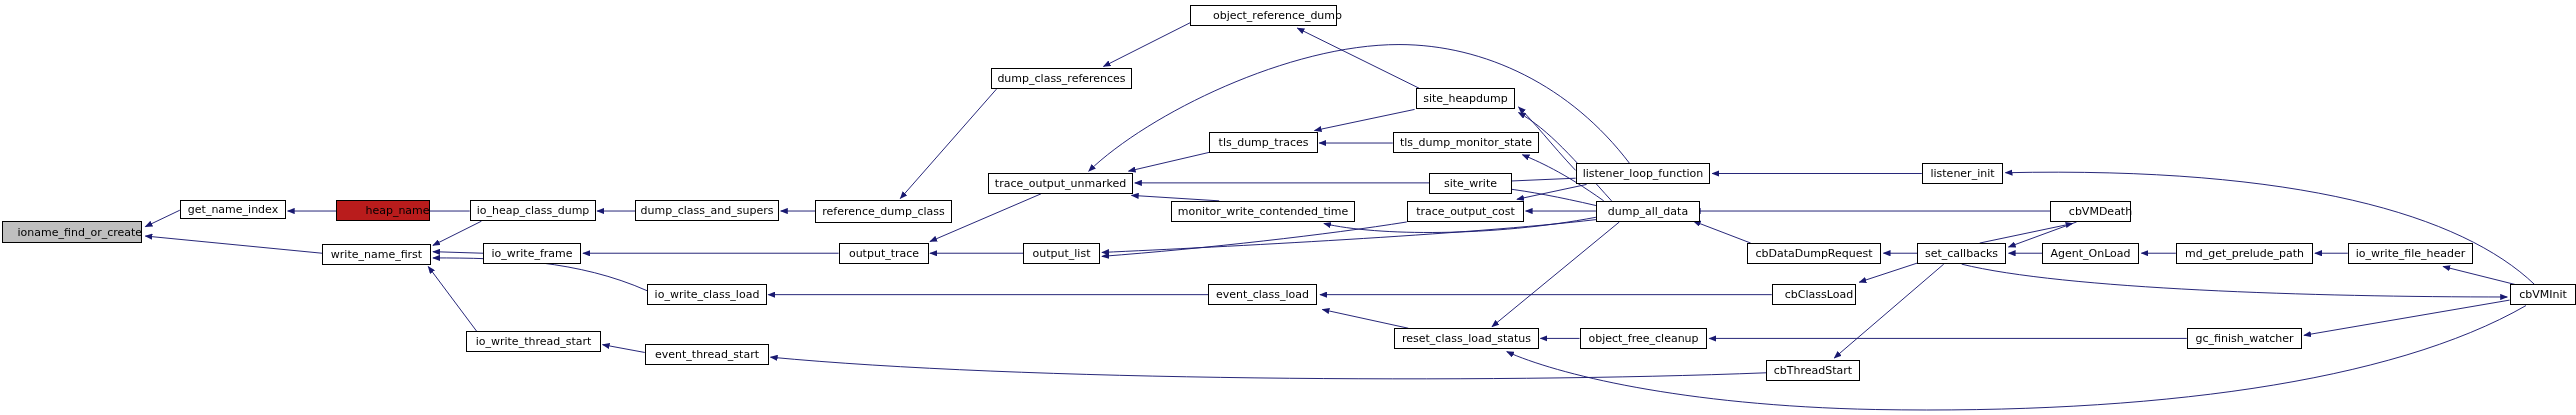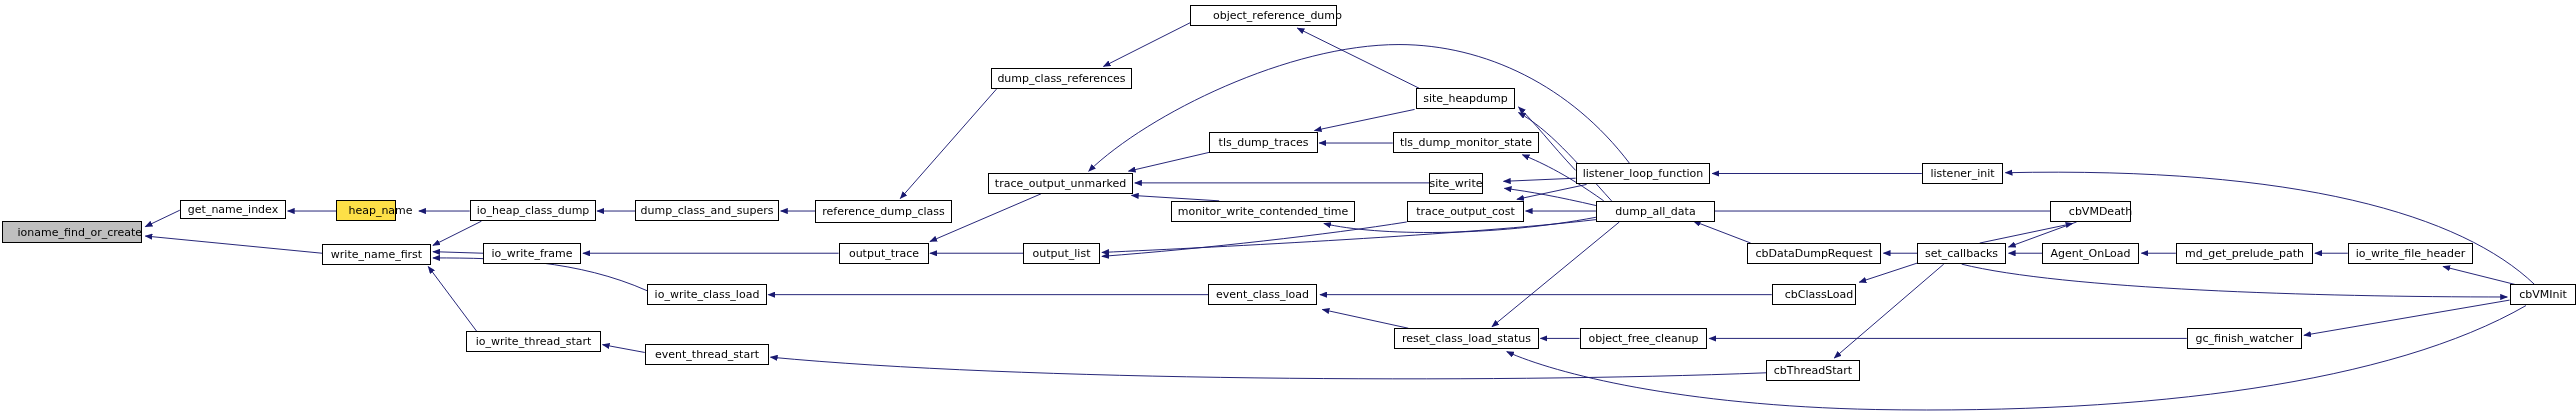--- a/index.html
+++ b/index.html
@@ -106,43 +106,43 @@
         <path d="M 1802 420 L 1692 396" class="gedge" stroke="#191970" marker-end="url(#arrow)"></path>
         <path d="M 2021 433 L 1971 433" class="gedge" stroke="#191970" marker-end="url(#arrow)"></path>
         <path d="M 3232 391 C 3060 490, 2750 530, 2400 524 C 2150 519, 1990 478, 1928 450" class="gedge" stroke="#191970" marker-end="url(#arrow)"></path>
         <path d="M 2798 433 L 2187 433" class="gedge" stroke="#191970" marker-end="url(#arrow)"></path>
         <path d="M 3211 384 L 2948 429" class="gedge" stroke="#191970" marker-end="url(#arrow)"></path>
       </g>
   </svg>
   <div id="nodes">
       <div class="gnode target" style="left: 2.3px; top: 221px; width: 140px; height: 22px; background: rgb(191, 191, 191); border-color: rgb(0, 0, 0);">ioname_find_or_create</div>
       <div class="gnode" style="left: 180px; top: 200px; width: 106px; height: 19px; background: rgb(255, 255, 255); border-color: rgb(0, 0, 0);">get_name_index</div>
-      <div class="gnode" style="left: 336px; top: 200px; width: 60px; height: 21px; background: #fde047; border-color: rgb(0, 0, 0); padding-left: 29px;">heap_name</div>
+      <div class="gnode" style="left: 336px; top: 200px; width: 94px; height: 21px; background: #b91c1c; border-color: rgb(0, 0, 0); padding-left: 29px;">heap_name</div>
       <div class="gnode" style="left: 322px; top: 244px; width: 109px; height: 21px; background: rgb(255, 255, 255); border-color: rgb(0, 0, 0);">write_name_first</div>
       <div class="gnode" style="left: 470px; top: 200px; width: 126px; height: 21px; background: rgb(255, 255, 255); border-color: rgb(0, 0, 0);">io_heap_class_dump</div>
       <div class="gnode" style="left: 483px; top: 243px; width: 98px; height: 21px; background: rgb(255, 255, 255); border-color: rgb(0, 0, 0);">io_write_frame</div>
       <div class="gnode" style="left: 466px; top: 331px; width: 135px; height: 21px; background: rgb(255, 255, 255); border-color: rgb(0, 0, 0);">io_write_thread_start</div>
       <div class="gnode" style="left: 635px; top: 200px; width: 144px; height: 21px; background: rgb(255, 255, 255); border-color: rgb(0, 0, 0);">dump_class_and_supers</div>
       <div class="gnode" style="left: 647px; top: 284px; width: 120px; height: 21px; background: rgb(255, 255, 255); border-color: rgb(0, 0, 0);">io_write_class_load</div>
       <div class="gnode" style="left: 645px; top: 344px; width: 124px; height: 21px; background: rgb(255, 255, 255); border-color: rgb(0, 0, 0);">event_thread_start</div>
       <div class="gnode" style="left: 815px; top: 200px; width: 137px; height: 23px; background: rgb(255, 255, 255); border-color: rgb(0, 0, 0);">reference_dump_class</div>
       <div class="gnode" style="left: 839px; top: 243px; width: 90px; height: 21px; background: rgb(255, 255, 255); border-color: rgb(0, 0, 0);">output_trace</div>
       <div class="gnode" style="left: 1023px; top: 243px; width: 77px; height: 21px; background: rgb(255, 255, 255); border-color: rgb(0, 0, 0);">output_list</div>
       <div class="gnode" style="left: 991px; top: 68px; width: 141px; height: 21px; background: rgb(255, 255, 255); border-color: rgb(0, 0, 0);">dump_class_references</div>
       <div class="gnode" style="left: 988px; top: 173px; width: 145px; height: 21px; background: rgb(255, 255, 255); border-color: rgb(0, 0, 0);">trace_output_unmarked</div>
       <div class="gnode" style="left: 1190px; top: 4.7px; width: 147px; height: 21px; background: rgb(255, 255, 255); border-color: rgb(0, 0, 0); padding-left: 28px;">object_reference_dump</div>
       <div class="gnode" style="left: 1209px; top: 132px; width: 109px; height: 21px; background: rgb(255, 255, 255); border-color: rgb(0, 0, 0);">tls_dump_traces</div>
       <div class="gnode" style="left: 1208px; top: 284px; width: 109px; height: 21px; background: rgb(255, 255, 255); border-color: rgb(0, 0, 0);">event_class_load</div>
       <div class="gnode" style="left: 1171px; top: 201px; width: 184px; height: 21px; background: rgb(255, 255, 255); border-color: rgb(0, 0, 0);">monitor_write_contended_time</div>
       <div class="gnode" style="left: 1416px; top: 88px; width: 99px; height: 21px; background: rgb(255, 255, 255); border-color: rgb(0, 0, 0);">site_heapdump</div>
       <div class="gnode" style="left: 1393px; top: 132px; width: 146px; height: 21px; background: rgb(255, 255, 255); border-color: rgb(0, 0, 0);">tls_dump_monitor_state</div>
-      <div class="gnode" style="left: 1429px; top: 173px; width: 54px; height: 21px; background: rgb(255, 255, 255); border-color: rgb(0, 0, 0);">site_write</div>
+      <div class="gnode" style="left: 1429px; top: 173px; width: 83px; height: 21px; background: rgb(255, 255, 255); border-color: rgb(0, 0, 0);">site_write</div>
       <div class="gnode" style="left: 1407px; top: 201px; width: 117px; height: 21px; background: rgb(255, 255, 255); border-color: rgb(0, 0, 0);">trace_output_cost</div>
       <div class="gnode" style="left: 1394px; top: 328px; width: 145px; height: 21px; background: rgb(255, 255, 255); border-color: rgb(0, 0, 0);">reset_class_load_status</div>
-      <div class="gnode" style="left: 1596px; top: 201px; width: 119px; height: 21px; background: rgb(255, 255, 255); border-color: rgb(0, 0, 0);">dump_all_data</div>
+      <div class="gnode" style="left: 1596px; top: 201px; width: 104px; height: 21px; background: rgb(255, 255, 255); border-color: rgb(0, 0, 0);">dump_all_data</div>
       <div class="gnode" style="left: 1576px; top: 163px; width: 134px; height: 21px; background: rgb(255, 255, 255); border-color: rgb(0, 0, 0);">listener_loop_function</div>
       <div class="gnode" style="left: 1580px; top: 328px; width: 127px; height: 21px; background: rgb(255, 255, 255); border-color: rgb(0, 0, 0);">object_free_cleanup</div>
       <div class="gnode" style="left: 1922px; top: 163px; width: 81px; height: 21px; background: rgb(255, 255, 255); border-color: rgb(0, 0, 0);">listener_init</div>
       <div class="gnode" style="left: 1747px; top: 243px; width: 134px; height: 21px; background: rgb(255, 255, 255); border-color: rgb(0, 0, 0);">cbDataDumpRequest</div>
       <div class="gnode" style="left: 1917px; top: 243px; width: 89px; height: 21px; background: rgb(255, 255, 255); border-color: rgb(0, 0, 0);">set_callbacks</div>
       <div class="gnode" style="left: 2042px; top: 243px; width: 97px; height: 21px; background: rgb(255, 255, 255); border-color: rgb(0, 0, 0);">Agent_OnLoad</div>
       <div class="gnode" style="left: 2050px; top: 201px; width: 81px; height: 21px; background: rgb(255, 255, 255); border-color: rgb(0, 0, 0); padding-left: 20px;">cbVMDeath</div>
       <div class="gnode" style="left: 1772px; top: 284px; width: 84px; height: 21px; background: rgb(255, 255, 255); border-color: rgb(0, 0, 0); padding-left: 10px;">cbClassLoad</div>
       <div class="gnode" style="left: 1766px; top: 360px; width: 94px; height: 21px; background: rgb(255, 255, 255); border-color: rgb(0, 0, 0);">cbThreadStart</div>
       <div class="gnode" style="left: 2176px; top: 243px; width: 137px; height: 21px; background: rgb(255, 255, 255); border-color: rgb(0, 0, 0);">md_get_prelude_path</div>

